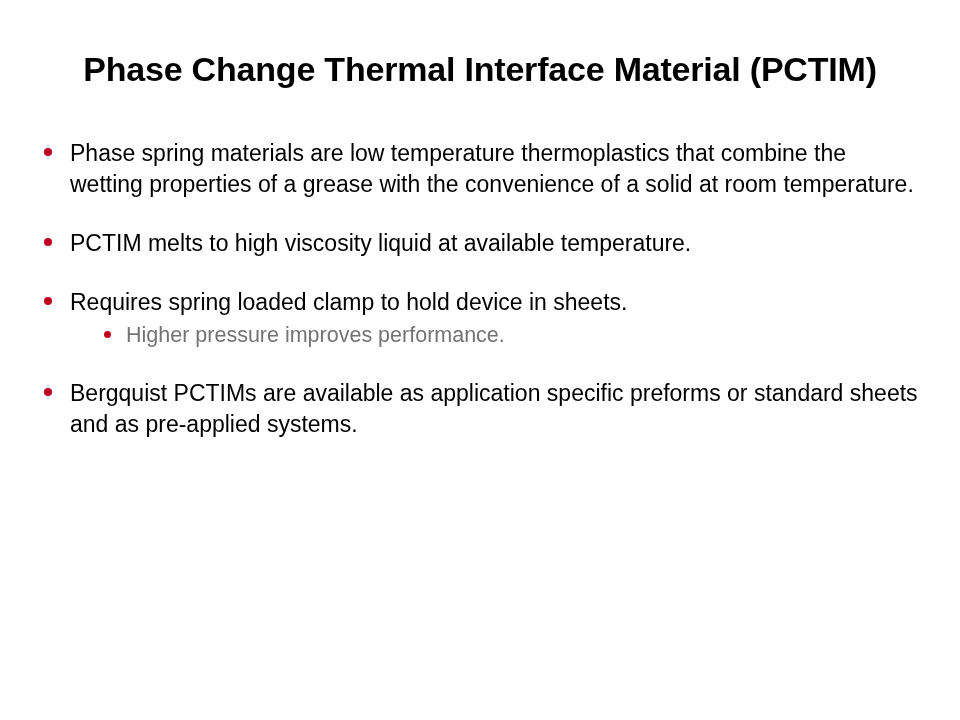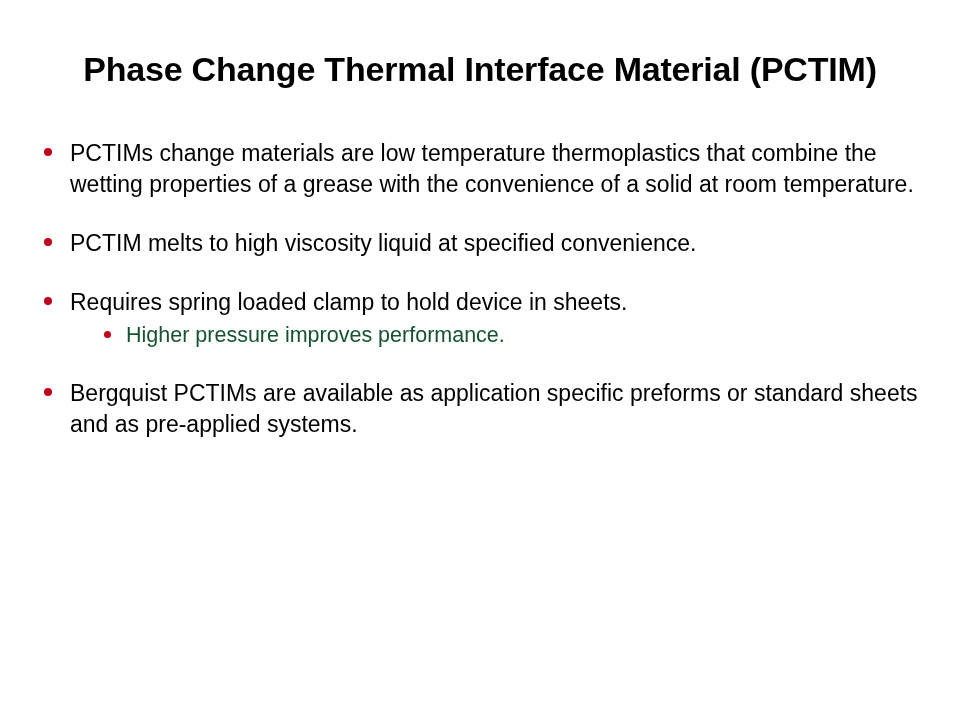--- a/index.html
+++ b/index.html
@@ -89,40 +89,40 @@
     width: 7px;
     height: 7px;
     border-radius: 50%;
     background: #C00020;
   }
 
   .sub-text {
     font-family: "Liberation Sans", sans-serif;
     font-size: 21.5px;
     line-height: 29px;
-    color: #14532d;
+    color: #737373;
   }
 </style>
 </head>
 <body>
 
 <div class="slide">
 
   <div class="slide-title">Phase Change Thermal Interface Material (PCTIM)</div>
 
   <div class="body-block">
 
     <div class="bullet-item">
       <span class="bullet-dot"></span>
-      <div class="bullet-text">PCTIMs change materials are low temperature thermoplastics that combine the wetting properties of a grease with the convenience of a solid at room temperature.</div>
+      <div class="bullet-text">Phase spring materials are low temperature thermoplastics that combine the wetting properties of a grease with the convenience of a solid at room temperature.</div>
     </div>
 
     <div class="bullet-item">
       <span class="bullet-dot"></span>
-      <div class="bullet-text">PCTIM melts to high viscosity liquid at specified convenience.</div>
+      <div class="bullet-text">PCTIM melts to high viscosity liquid at available temperature.</div>
     </div>
 
     <div class="bullet-item">
       <span class="bullet-dot"></span>
       <div class="bullet-text">Requires spring loaded clamp to hold device in sheets.</div>
       <div class="sub-list">
         <div class="sub-item">
           <span class="bullet-dot-sub"></span>
           <div class="sub-text">Higher pressure improves performance.</div>
         </div>

